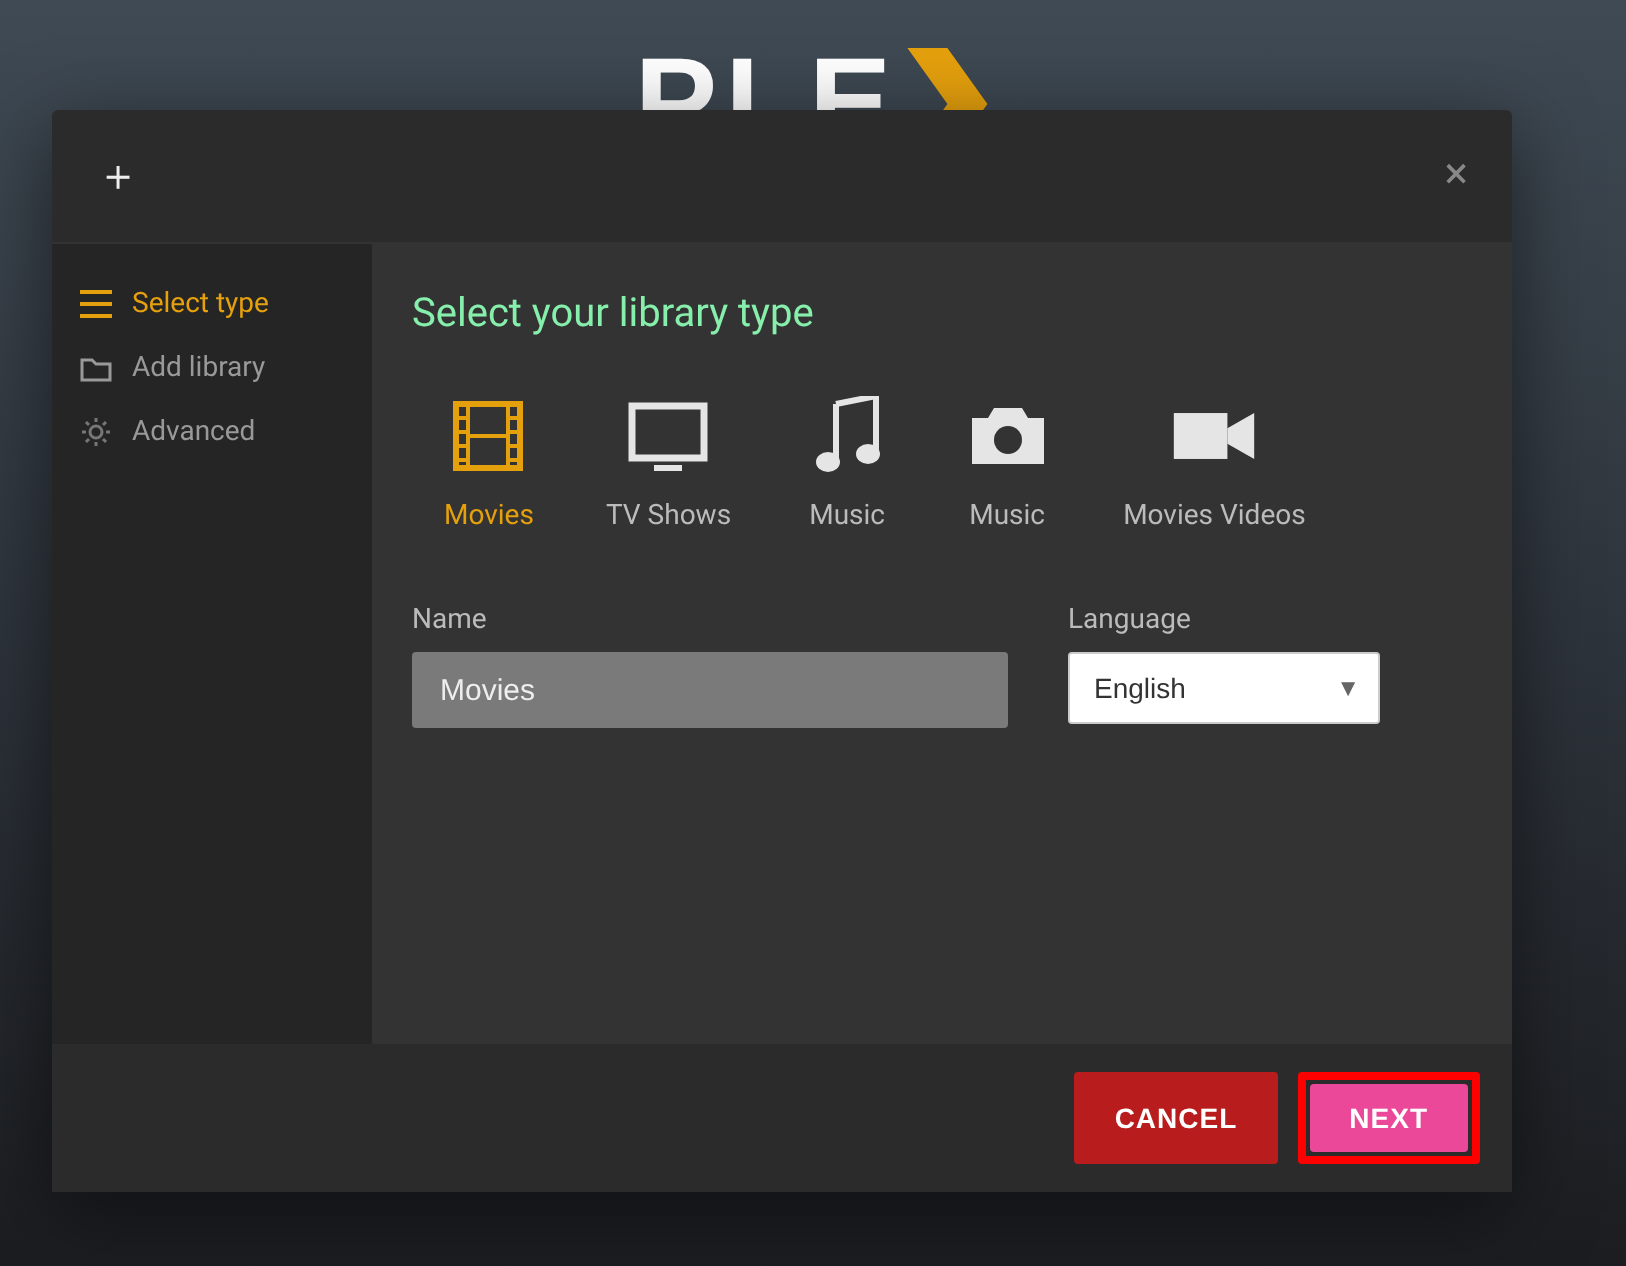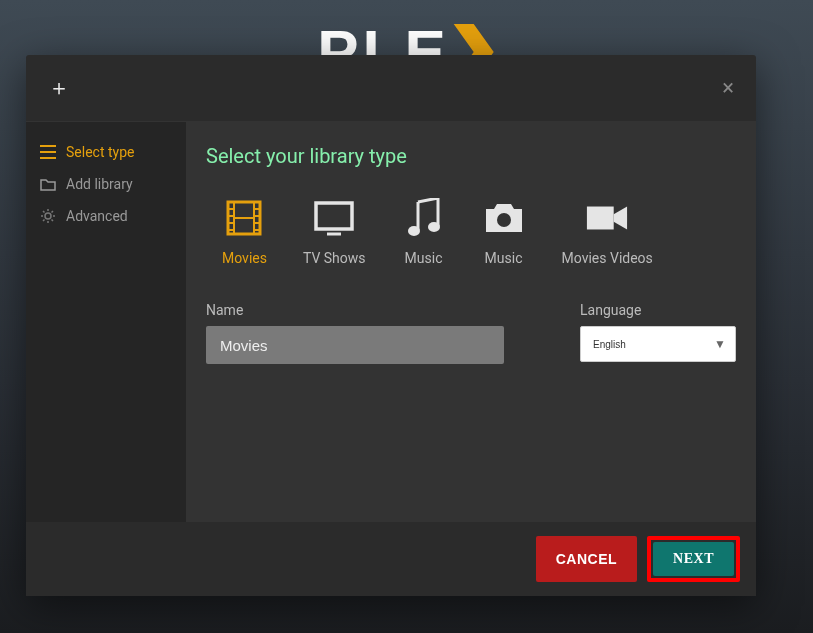--- a/index.html
+++ b/index.html
@@ -93,21 +93,20 @@
   }
   .type-item.active { color: #e5a00d; }
   .type-item .ticon {
     width: 44px;
     height: 40px;
     display:flex; align-items:center; justify-content:center;
   }
   .form-row {
     display: flex;
     gap: 30px;
-    justify-content: space-between;
   }
   .form-group { display:flex; flex-direction:column; gap:8px; }
   .form-group label { font-size: 14px; color: #bbb; }
   .form-group input[type="text"] {
     width: 298px;
     height: 38px;
     padding: 0 14px;
     border: none;
     background: #7a7a7a;
     color: #eee;
@@ -122,21 +121,21 @@
   }
   .select-wrap select {
     width: 100%;
     height: 100%;
     appearance: none;
     -webkit-appearance: none;
     padding: 0 12px;
     border: 1px solid #ccc;
     background: #fff;
     color: #333;
-    font-size: 10px;
+    font-size: 14px;
     border-radius: 2px;
     cursor: pointer;
   }
   .select-wrap .chev {
     position: absolute;
     right: 10px;
     top: 50%;
     transform: translateY(-50%);
     pointer-events: none;
     color: #666;
@@ -152,21 +151,21 @@
   .btn {
     padding: 9px 20px;
     border: none;
     font-size: 14px;
     font-weight: 600;
     letter-spacing: 0.5px;
     cursor: pointer;
     border-radius: 2px;
   }
   .btn-cancel { background: #b91c1c; color: #fff; }
-  .btn-next { background: #0f766e; color: #fff; font-family: Liberation Serif, serif; }
+  .btn-next { background: #ec4899; color: #fff; }
   .highlight-box {
     border: 4px solid #ff0000;
     padding: 2px;
     border-radius: 2px;
     display: inline-flex;
   }
 </style>
 </head>
 <body>
 

